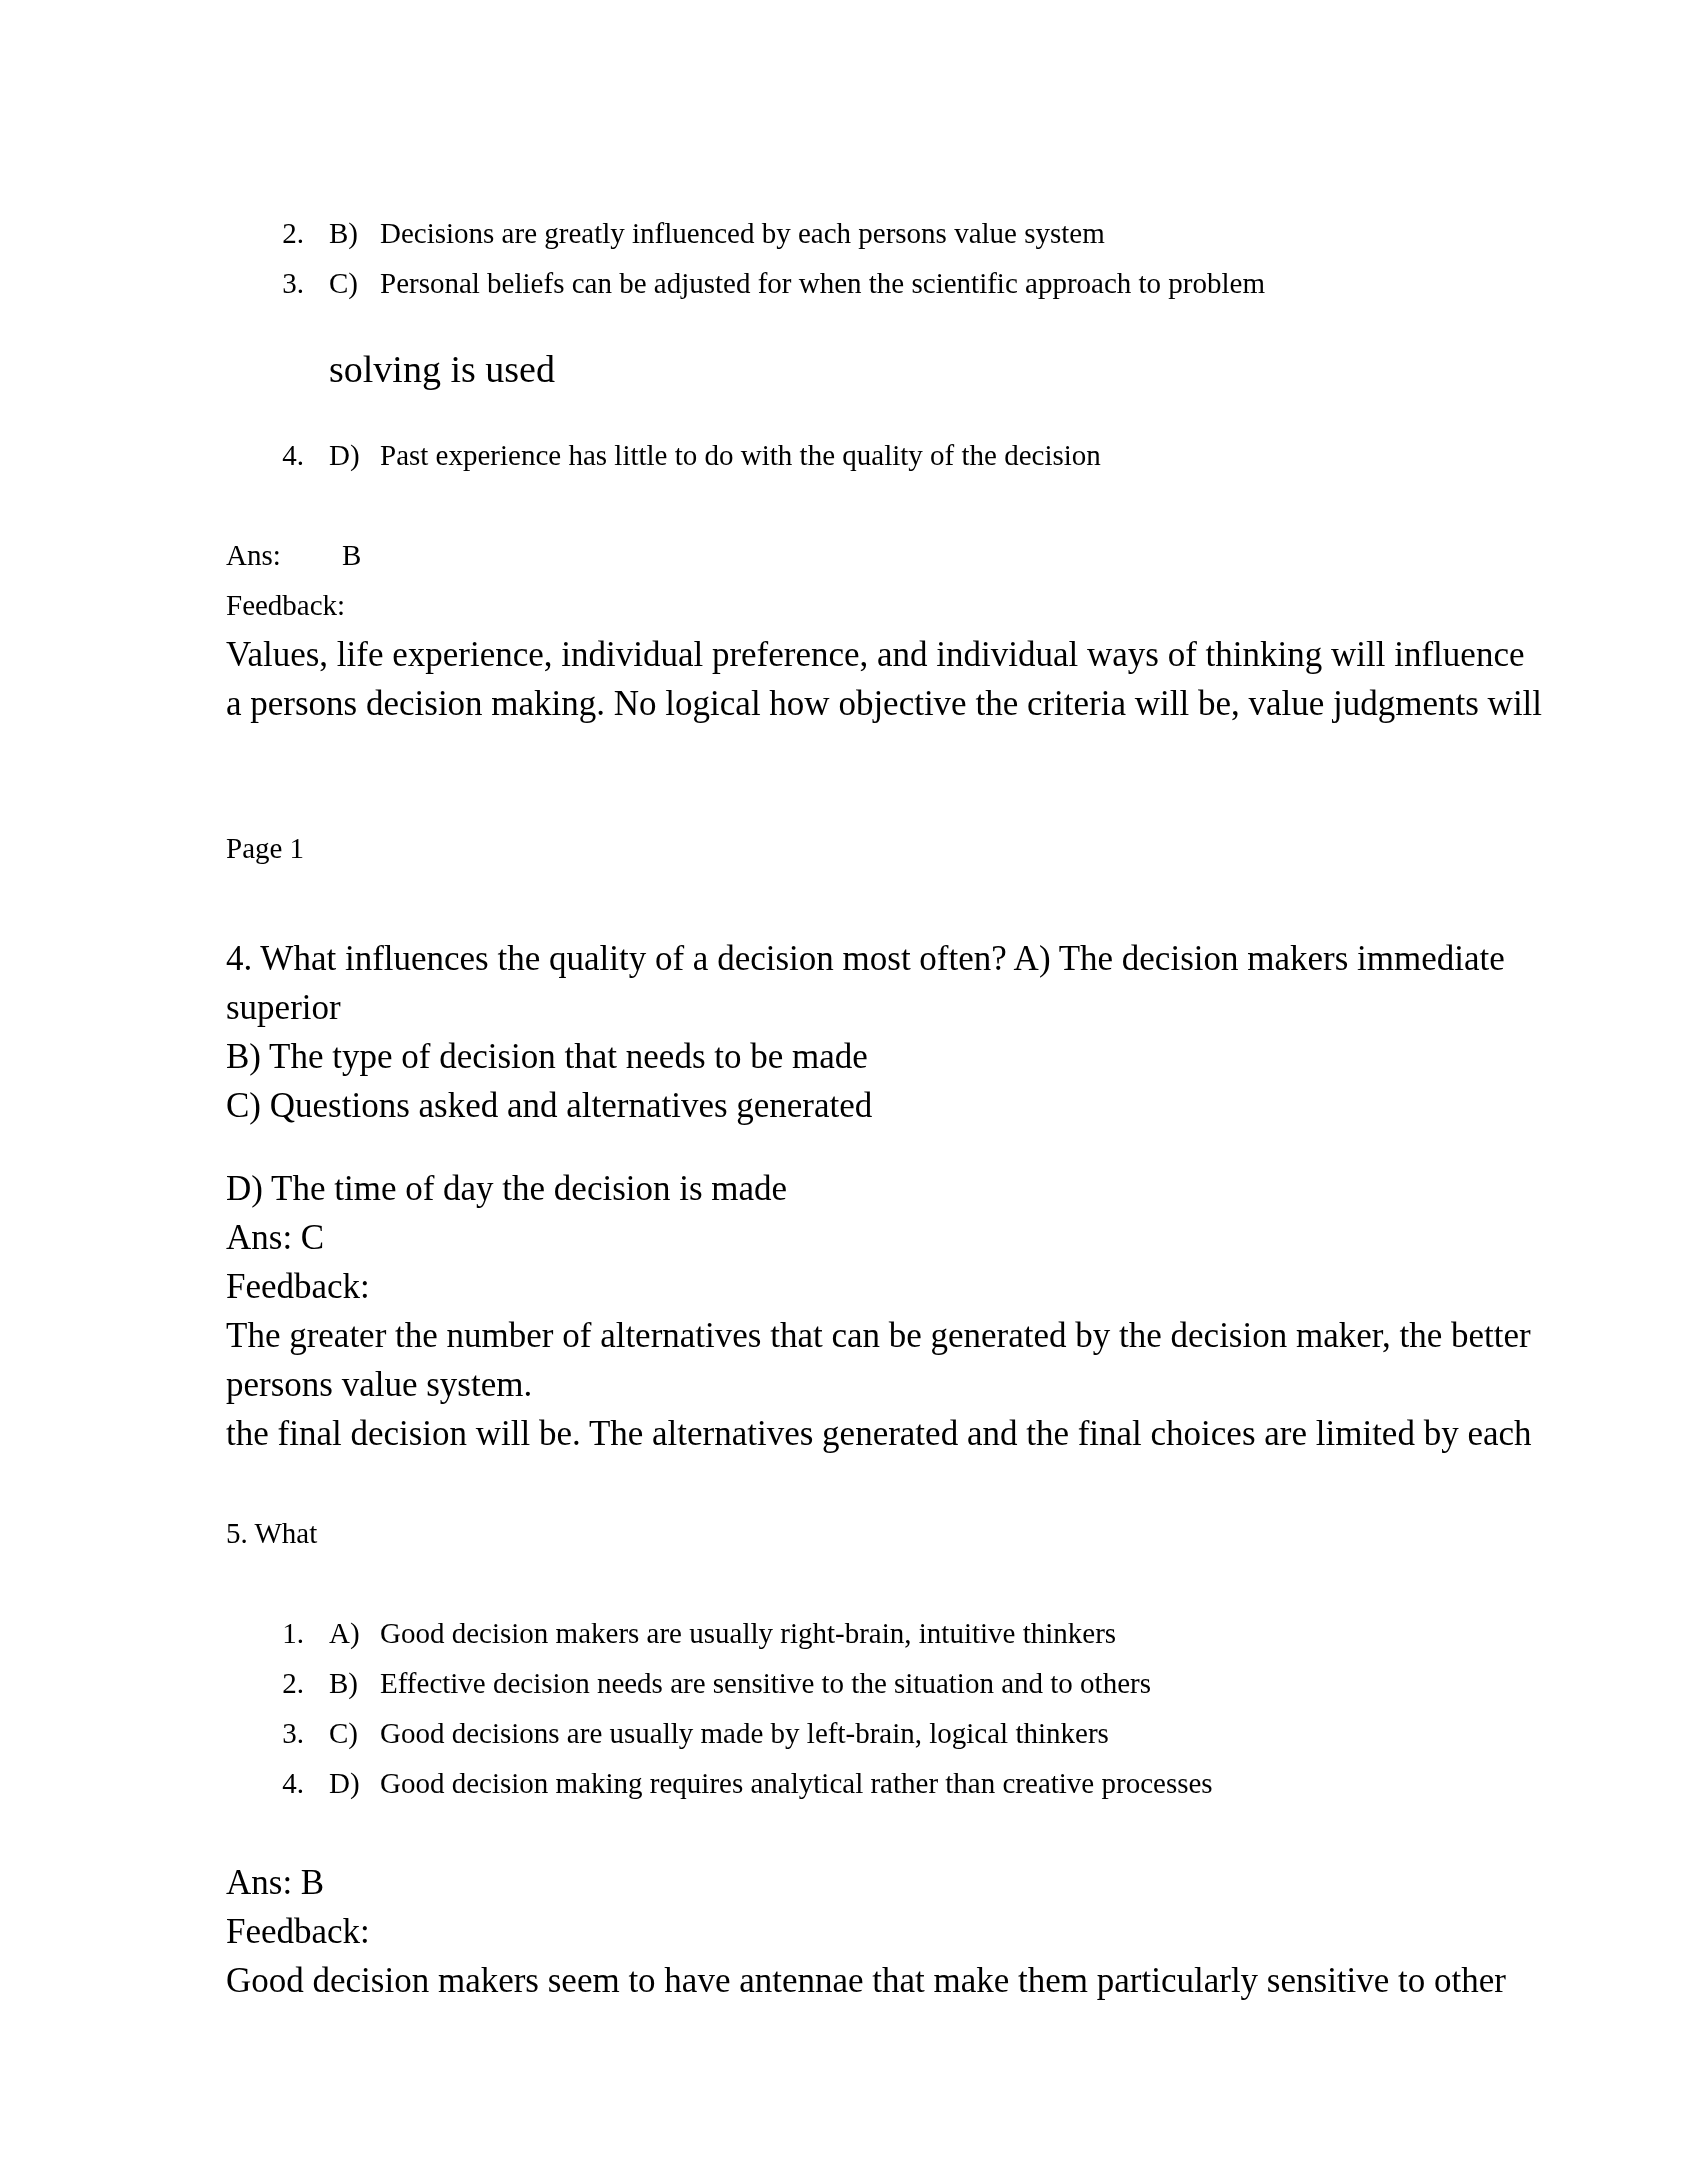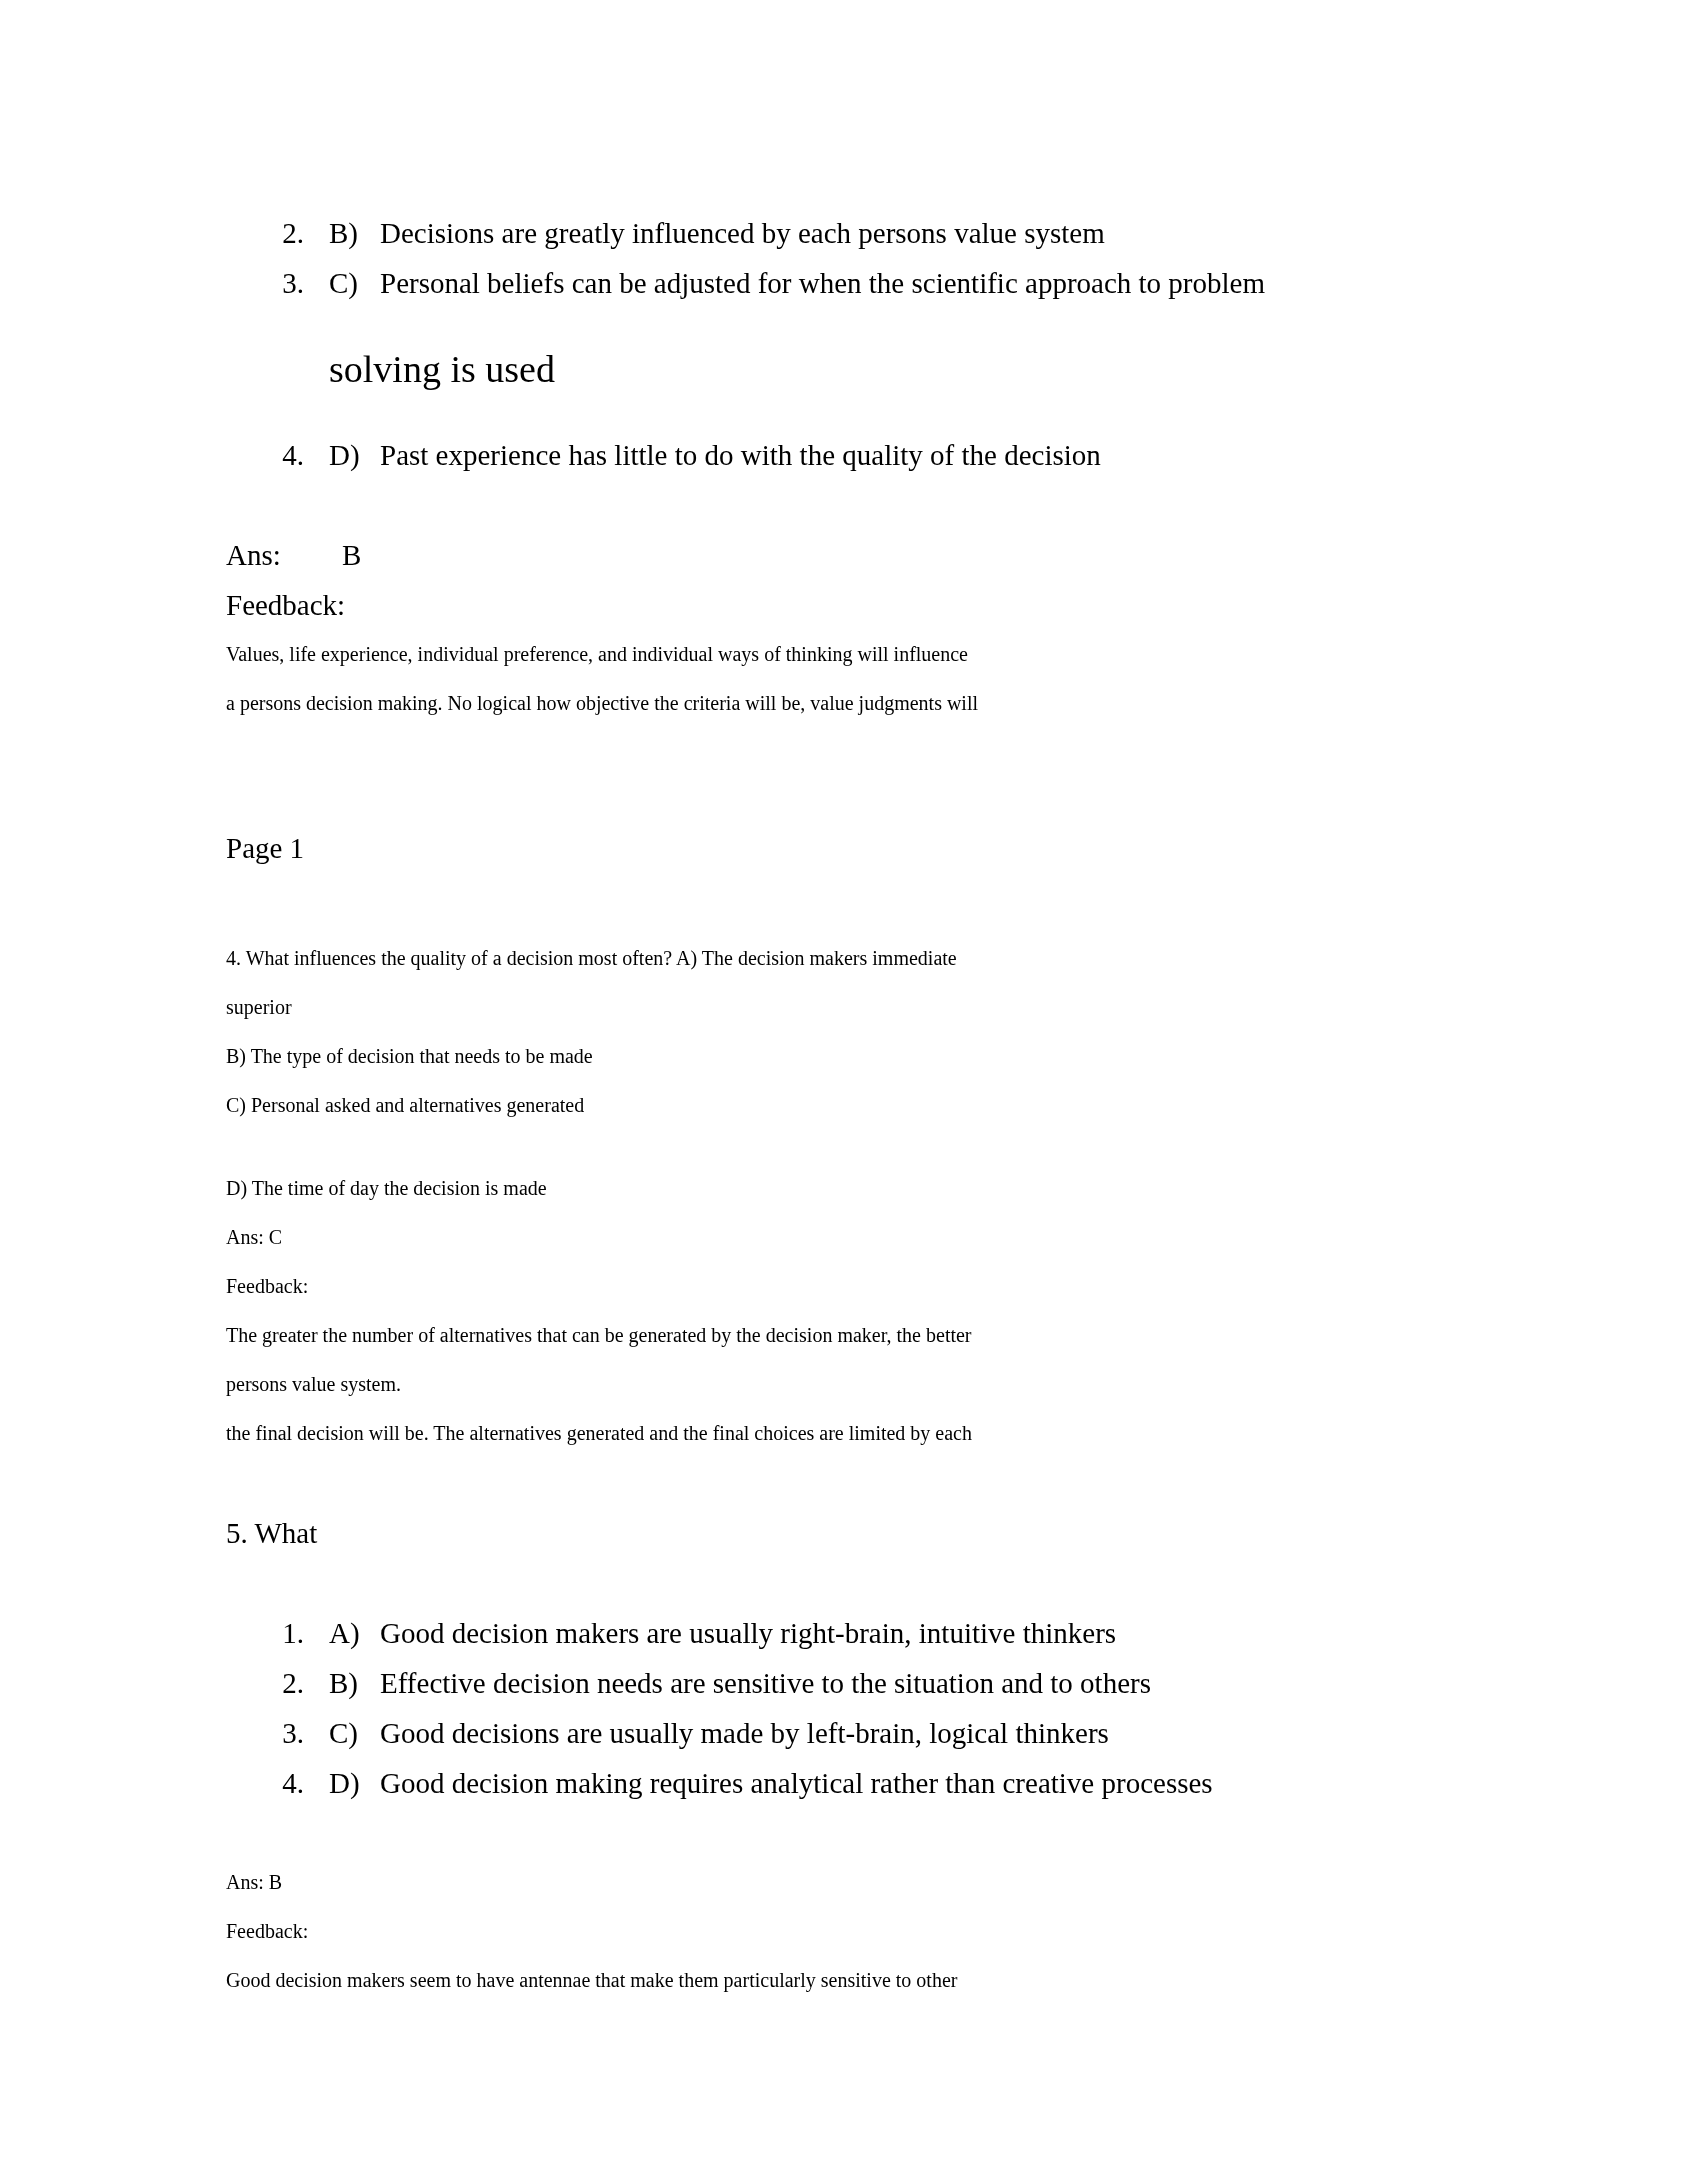--- a/index.html
+++ b/index.html
@@ -83,21 +83,21 @@
   .spacer-lg { height: 50px; }
   .spacer-xl { height: 61px; }
 
   .ans-line {
     font-size: 29px;
     line-height: 50px;
     white-space: pre;
   }
 
   .stacked-line {
-    font-size: 20px;
+    font-size: 35px;
     line-height: 49px;
     white-space: nowrap;
   }
 </style>
 </head>
 <body>
 
 <div class="page">
   <div class="content">
 
@@ -135,21 +135,21 @@
     <div class="para">Page 1</div>
 
     <div class="spacer-xl"></div>
 
     <div class="para-block">
       <div class="stacked-line">4. What influences the quality of a decision most often? A) The decision makers immediate</div>
       <div class="stacked-line">superior</div>
     </div>
     <div class="para-block">
       <div class="stacked-line">B) The type of decision that needs to be made</div>
-      <div class="stacked-line">C) Personal asked and alternatives generated</div>
+      <div class="stacked-line">C) Questions asked and alternatives generated</div>
     </div>
 
     <div class="spacer-md"></div>
 
     <div class="stacked-line">D) The time of day the decision is made</div>
     <div class="stacked-line">Ans: C</div>
     <div class="stacked-line">Feedback:</div>
 
     <div class="para-block">
       <div class="stacked-line">The greater the number of alternatives that can be generated by the decision maker, the better</div>

